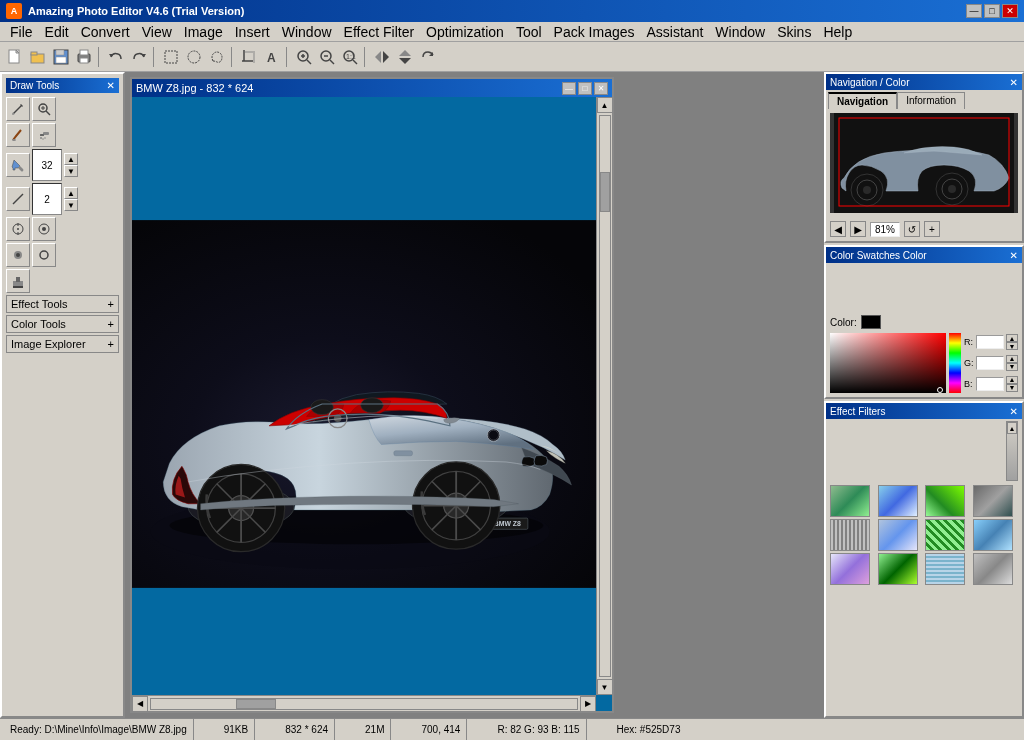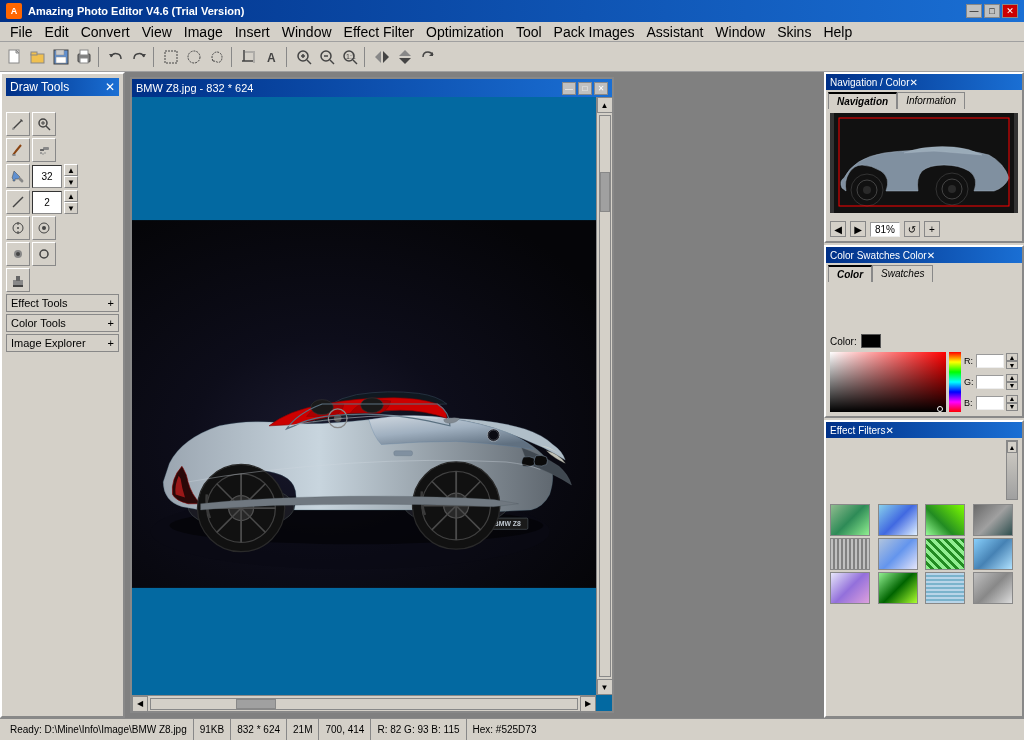--- a/index.html
+++ b/index.html
@@ -75,23 +75,23 @@
       border-top: 2px solid #fff;
       border-left: 2px solid #fff;
       padding: 4px;
       overflow: hidden;
       flex-shrink: 0;
       position: relative;
     }
     .toolbox-title {
       background: linear-gradient(to right, #003087, #1a6fd4);
       color: white;
-      font-size: 12px;
+      font-size: 10px;
       padding: 2px 4px;
-      margin-bottom: 16px;
+      margin-bottom: 4px;
       display: flex;
       justify-content: space-between;
       align-items: center;
     }
     .tool-row {
       display: flex;
       gap: 2px;
       margin-bottom: 2px;
     }
     .tool-btn {
@@ -102,21 +102,21 @@
       border-top: 1px solid #fff;
       border-left: 1px solid #fff;
       display: flex;
       align-items: center;
       justify-content: center;
       cursor: pointer;
       font-size: 12px;
     }
     .size-input {
       width: 30px;
-      height: 23px;
+      height: 32px;
       font-size: 10px;
       text-align: center;
       border: 1px inset #888;
     }
 
     
     .color-select-area {
       padding: 4px;
       border-top: 1px solid #888;
       margin-top: 4px;
@@ -187,35 +187,35 @@
       border-left: 2px solid #fff;
       margin-bottom: 2px;
     }
     .panel-title-bar {
       background: linear-gradient(to right, #003087, #1a6fd4);
       color: white;
       height: 16px;
       display: flex;
       align-items: center;
       padding: 0 4px;
+      justify-content: space-between;
       font-size: 10px;
     }
     .panel-tabs {
       display: flex;
       background: #d4d0c8;
       padding: 2px 2px 0;
     }
     .panel-tab {
       padding: 2px 8px;
       font-size: 10px;
       border: 1px solid #888;
       border-bottom: none;
       cursor: pointer;
       background: #d4d0c8;
-      font-style: italic;
     }
     .panel-tab.active {
       background: #d4d0c8;
       font-weight: bold;
       border-top: 2px solid #000;
     }
     .nav-preview {
       background: #333;
       height: 100px;
       margin: 4px;
@@ -297,21 +297,21 @@
 
     
     .status-bar {
       height: 22px;
       background: #d4d0c8;
       border-top: 1px solid #888;
       display: flex;
       align-items: center;
       padding: 0 4px;
       font-size: 10px;
-      gap: 0;
+      gap: 24px;
     }
     .status-item {
       padding: 0 6px;
       border-right: 1px solid #888;
       height: 100%;
       display: flex;
       align-items: center;
     }
     .status-item:last-child { border-right: none; }
 
@@ -780,24 +780,20 @@
         <div class="zoom-btn">↺</div>
         <div class="zoom-btn">+</div>
       </div>
     </div>
 
     <div class="color-panel">
       <div class="panel-title-bar">
         <span>Color Swatches Color</span>
         <span style="cursor:pointer;">✕</span>
       </div>
-      <div class="panel-tabs">
-        <div class="panel-tab active">Color</div>
-        <div class="panel-tab">Swatches</div>
-      </div>
       <div class="color-picker-area">
         <div class="color-label-row">
           <span>Color:</span>
           <div class="color-swatch-small"></div>
         </div>
         <div class="color-picker-main">
 
           <div style="flex:1;height:60px;position:relative;cursor:crosshair;">
             <div style="position:absolute;inset:0;background:linear-gradient(to right, white, red);"></div>
             <div style="position:absolute;inset:0;background:linear-gradient(to top, black, transparent);"></div>

